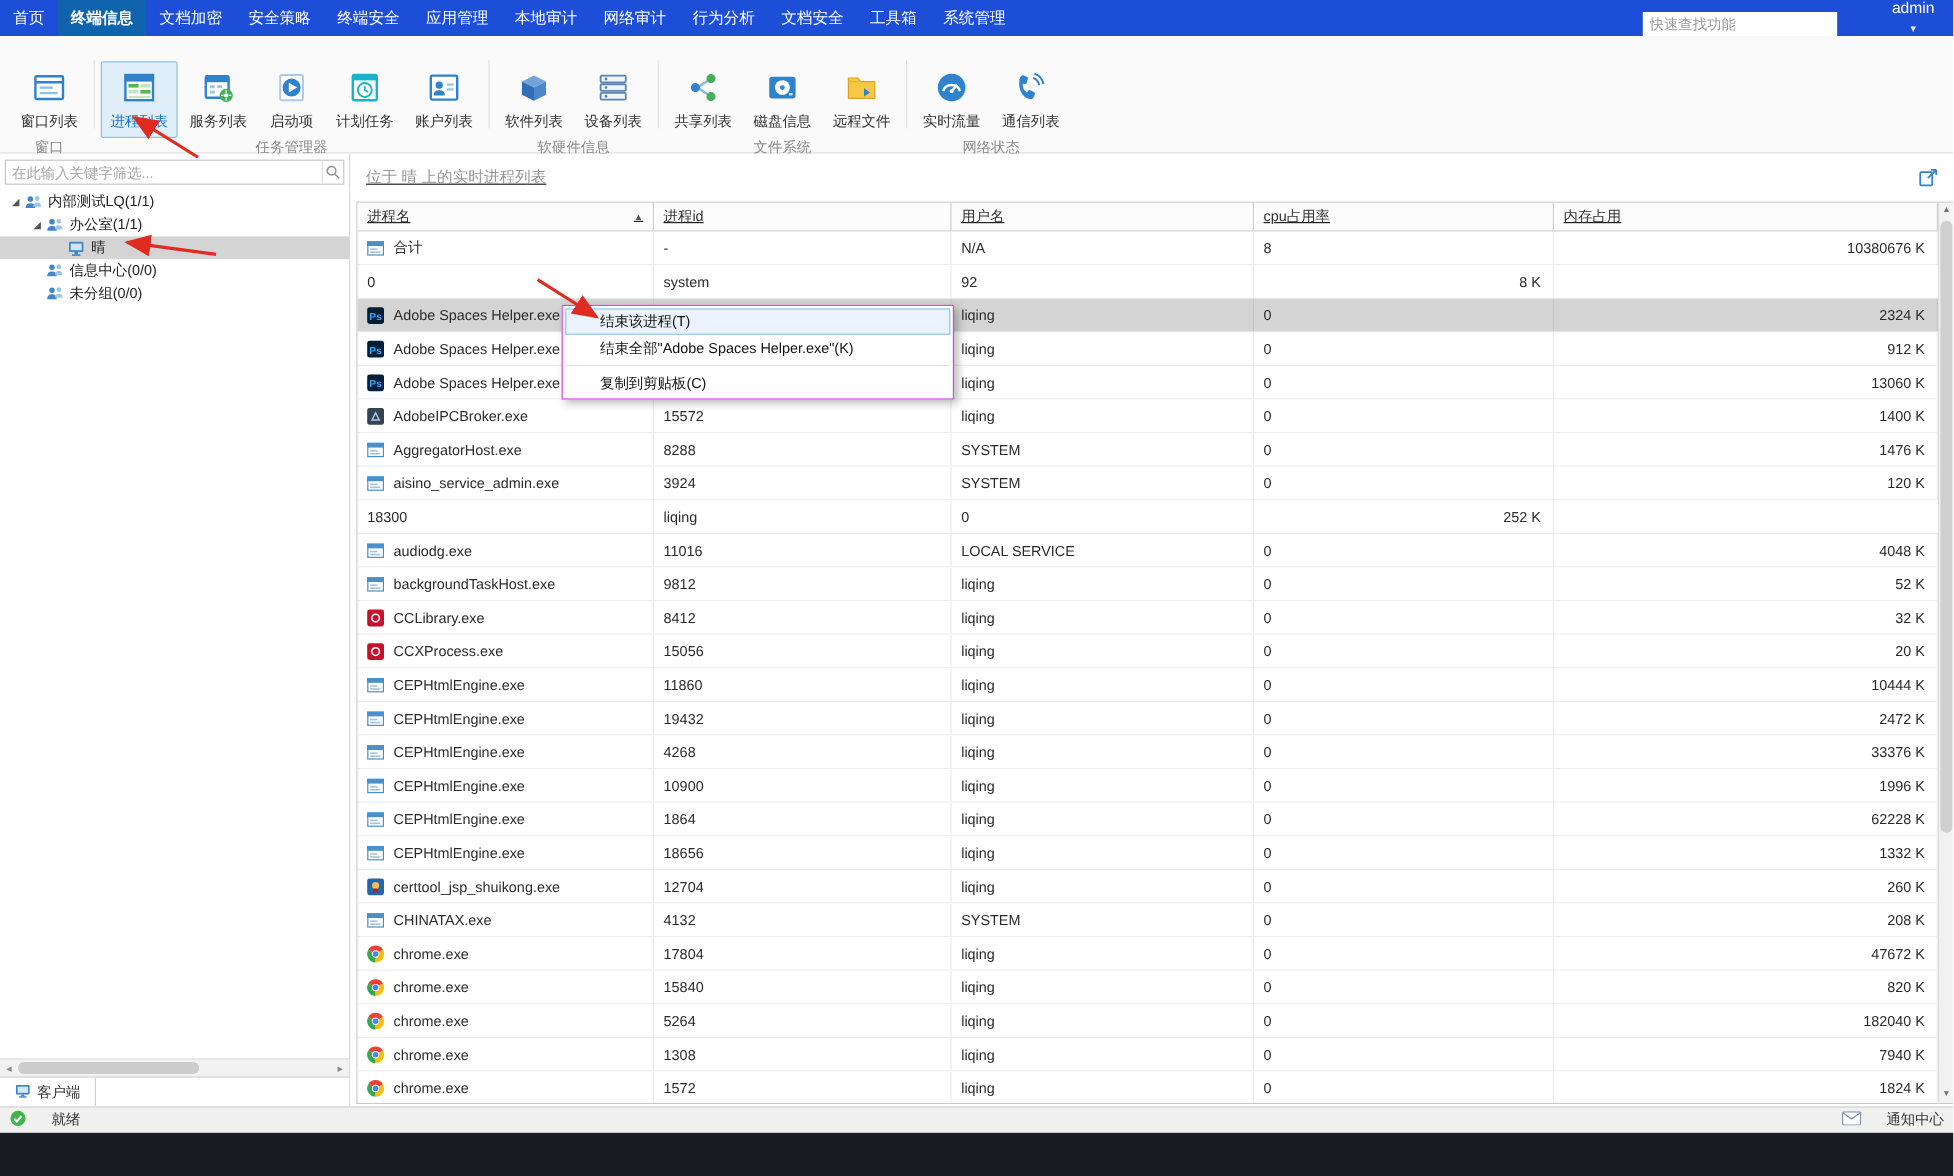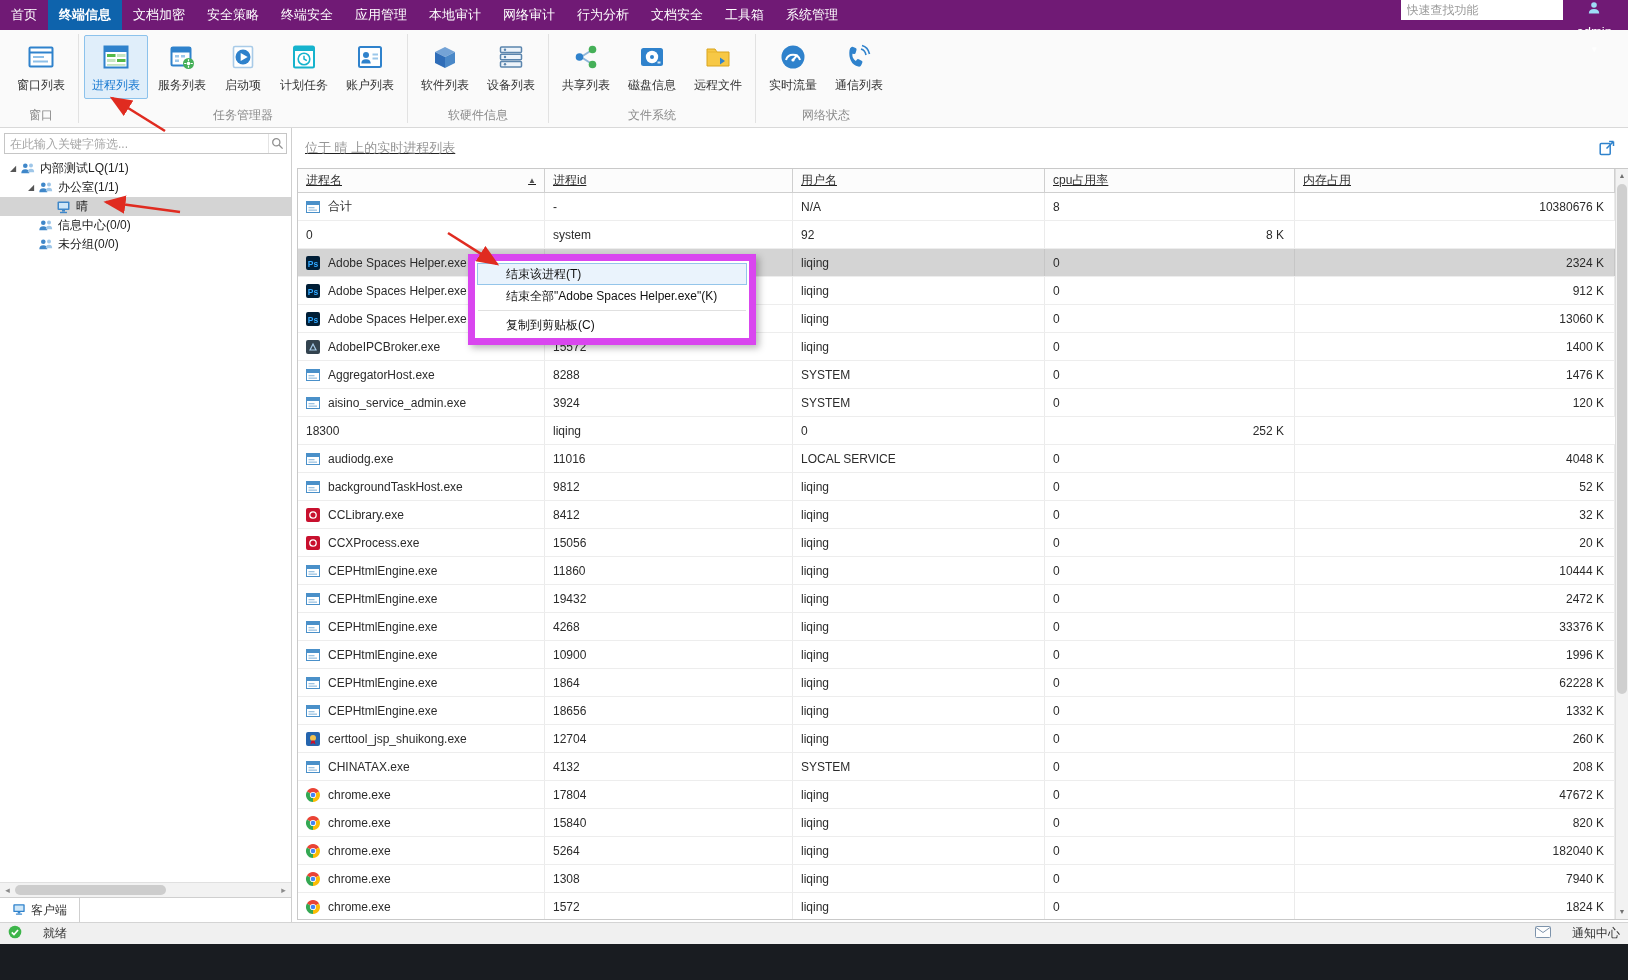--- a/index.html
+++ b/index.html
@@ -1,31 +1,31 @@
 <!DOCTYPE html>
 <html><head>
 <meta charset="utf-8">
 <style>
   *{margin:0;padding:0;box-sizing:border-box;}
   html,body{width:1628px;height:980px;}
   body{font-family:"Liberation Sans","DejaVu Sans",sans-serif;font-size:12px;color:#222;background:#fff;overflow:hidden;}
   .app{position:relative;width:1628px;height:980px;display:flex;flex-direction:column;background:#fff;overflow:hidden;}
 
   
-  .topbar{height:30px;flex:0 0 30px;background:#701a75;display:flex;align-items:flex-start;}
+  .topbar{height:30px;flex:0 0 30px;background:#1d4ed8;display:flex;align-items:flex-end;gap:32px;}
   .tabs{display:flex;height:100%;}
   .tab{color:#fff;font-size:13px;line-height:30px;padding:0 11px;white-space:nowrap;cursor:default;}
   .tab.active{background:#0e63ac;font-weight:bold;}
   .quick-search{margin-left:auto;width:162px;height:20px;border:none;background:#fff;font-size:12px;padding:0 6px;color:#333;outline:none;}
   .quick-search::placeholder{color:#9a9a9a;}
   .user{display:flex;align-items:center;gap:5px;color:#fff;font-size:13px;padding:0 16px 0 14px;flex-direction:column;}
   .user .caret{font-size:9px;opacity:.9;}
 
   
-  .ribbon{height:98px;flex:0 0 98px;background:#fafafa;border-bottom:1px solid #d9d9d9;display:flex;align-items:stretch;padding:0 4px;}
+  .ribbon{height:98px;flex:0 0 98px;background:#fafafa;border-bottom:1px solid #d9d9d9;display:flex;align-items:stretch;padding:16px 4px;}
   .rgroup{display:flex;flex-direction:column;padding:0 5px;}
   .rbtns{display:flex;flex:1;align-items:flex-start;gap:2px;padding-top:5px;}
   .rbtn{display:flex;flex-direction:column;align-items:center;gap:5px;padding:6px 7px 4px;border:1px solid transparent;border-radius:2px;min-width:54px;}
   .rlabel{font-size:12px;color:#333;white-space:nowrap;}
   .rbtn.sel{background:#e0eefa;border-color:#8cc2ec;}
   .rbtn.sel .rlabel{color:#1778d0;}
   .ricon{width:30px;height:30px;}
   .rgl{height:20px;text-align:center;font-size:12px;color:#8a8a8a;line-height:17px;}
   .rsep{width:1px;background:#e2e2e2;margin:4px 0;}
 
@@ -69,21 +69,21 @@
   .varrow{position:absolute;top:0;left:0;right:0;height:14px;text-align:center;font-size:7px;color:#707070;line-height:14px;}
   .varrow.down{top:auto;bottom:0;}
   .vthumb{position:absolute;left:1px;right:1px;top:15px;height:68%;background:#cfcfcf;border-radius:6px;}
 
   
   .statusbar{height:22px;flex:0 0 22px;background:#f0f0f0;border-top:1px solid #d4d4d4;display:flex;align-items:center;padding:0 8px;gap:21px;font-size:12px;color:#333;}
   .spacer{flex:1;}
   .taskbar{height:36px;flex:0 0 36px;background:#191c21;}
 
   
-  .contextmenu{position:absolute;left:468px;top:254px;width:288px;background:#fff;border:7px solid #d946ef;box-shadow:3px 3px 7px rgba(0,0,0,.28);padding:2px;z-index:40;}
+  .contextmenu{position:absolute;left:468px;top:254px;width:327px;background:#fff;border:1px solid #d946ef;box-shadow:3px 3px 7px rgba(0,0,0,.28);padding:2px;z-index:40;}
   .cmitem{height:22px;line-height:20px;padding-left:28px;font-size:12px;color:#111;border:1px solid transparent;white-space:nowrap;overflow:hidden;}
   .cmitem.hover{background:#eaf3fc;border-color:#94c5ea;}
   .cmsep{height:1px;background:#e0e0e0;margin:3px 1px;}
 
   
   .annot{position:absolute;left:0;top:0;width:1628px;height:980px;pointer-events:none;z-index:60;}
 </style>
 </head>
 <body>
 

